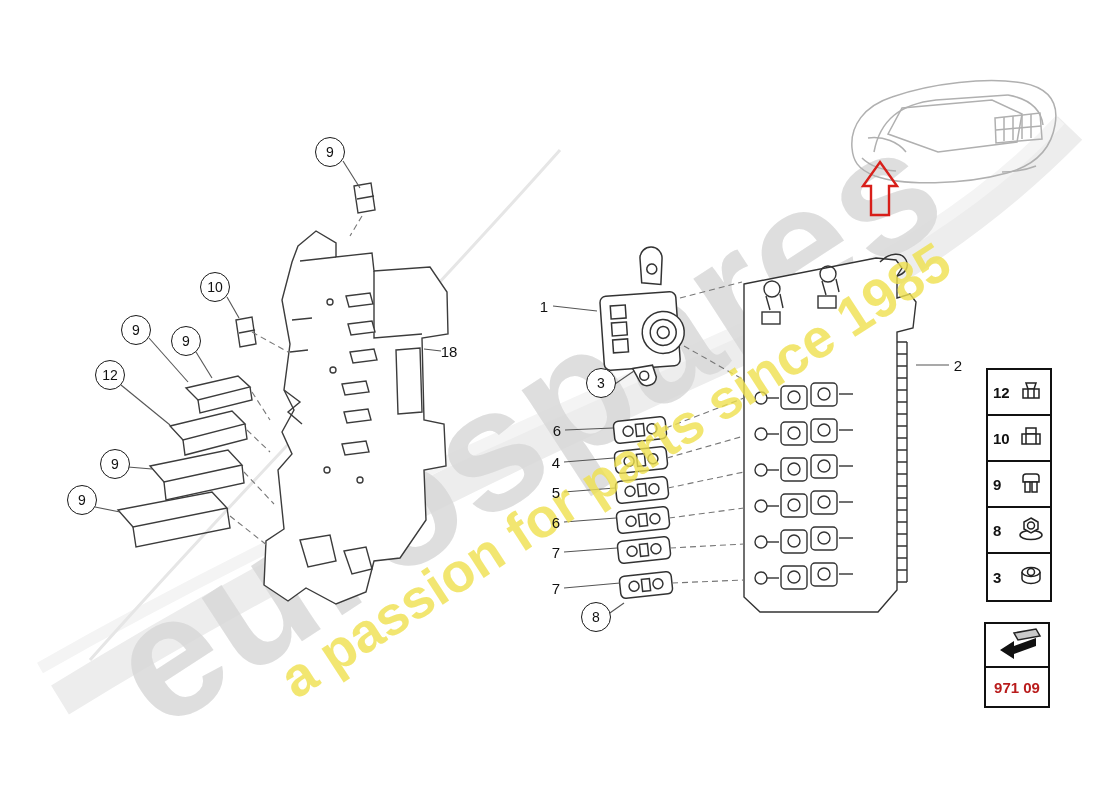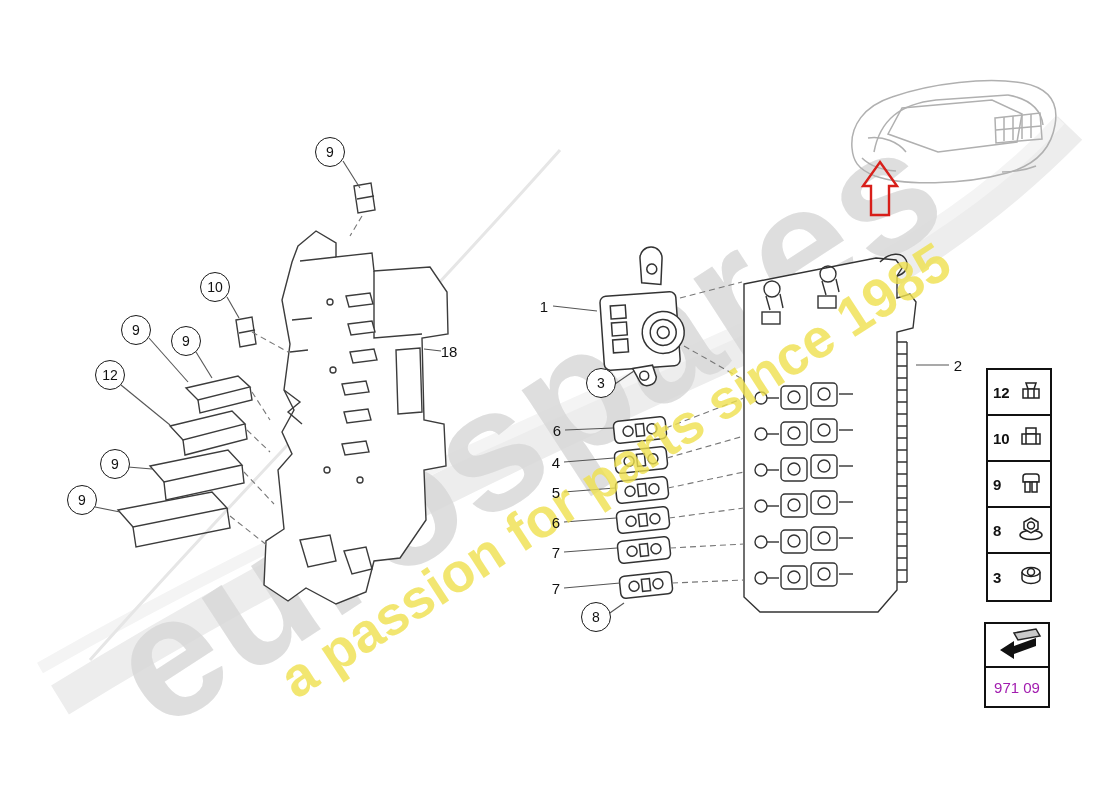--- a/index.html
+++ b/index.html
@@ -20,21 +20,21 @@
   .plabel{position:absolute;transform:translate(-50%,-50%);font-size:15px;color:#111;z-index:4;}
   .legend{position:absolute;left:986px;top:368px;width:62px;border:2px solid #111;background:#fff;z-index:4;}
   .legend-row{height:46px;border-bottom:2px solid #111;display:flex;align-items:center;
               justify-content:space-between;padding:0 5px;box-sizing:border-box;}
   .legend-row:last-child{border-bottom:none;}
   .legend-label{font-size:15px;font-weight:bold;color:#111;}
   .partbox{position:absolute;left:984px;top:622px;width:66px;height:86px;border:2.5px solid #111;
            background:#fff;z-index:4;box-sizing:border-box;display:flex;flex-direction:column;}
   .partbox-icon{flex:1;display:flex;align-items:center;justify-content:center;border-bottom:2px solid #111;}
   .partbox-code{height:43px;display:flex;align-items:center;justify-content:center;
-                font-size:15px;font-weight:normal;color:#a21caf;}
+                font-size:15px;font-weight:bold;color:#b91c1c;}
 </style>
 </head>
 <body>
 
 <div class="stage">
 
   <svg class="layer swoosh" width="1100" height="800" viewBox="0 0 1100 800">
     <path d="M60,700 C320,540 560,430 760,340 C900,276 1000,200 1070,128" stroke="#ededed" stroke-width="34" fill="none"></path>
     <path d="M40,668 C300,520 540,420 740,330 C880,268 990,196 1060,120" stroke="#f4f4f4" stroke-width="12" fill="none"></path>
     <path d="M90,660 C250,480 400,330 560,150" stroke="#e6e6e6" stroke-width="3" fill="none"></path>

